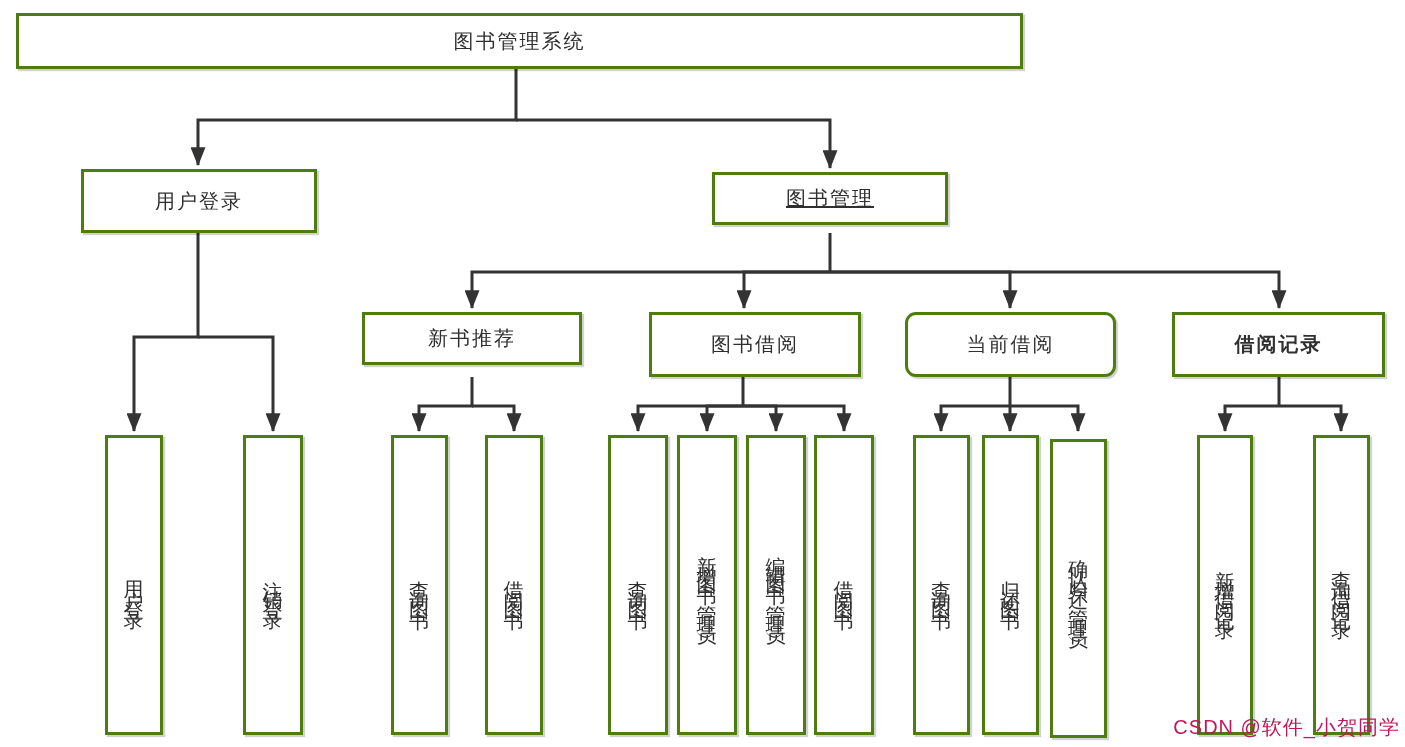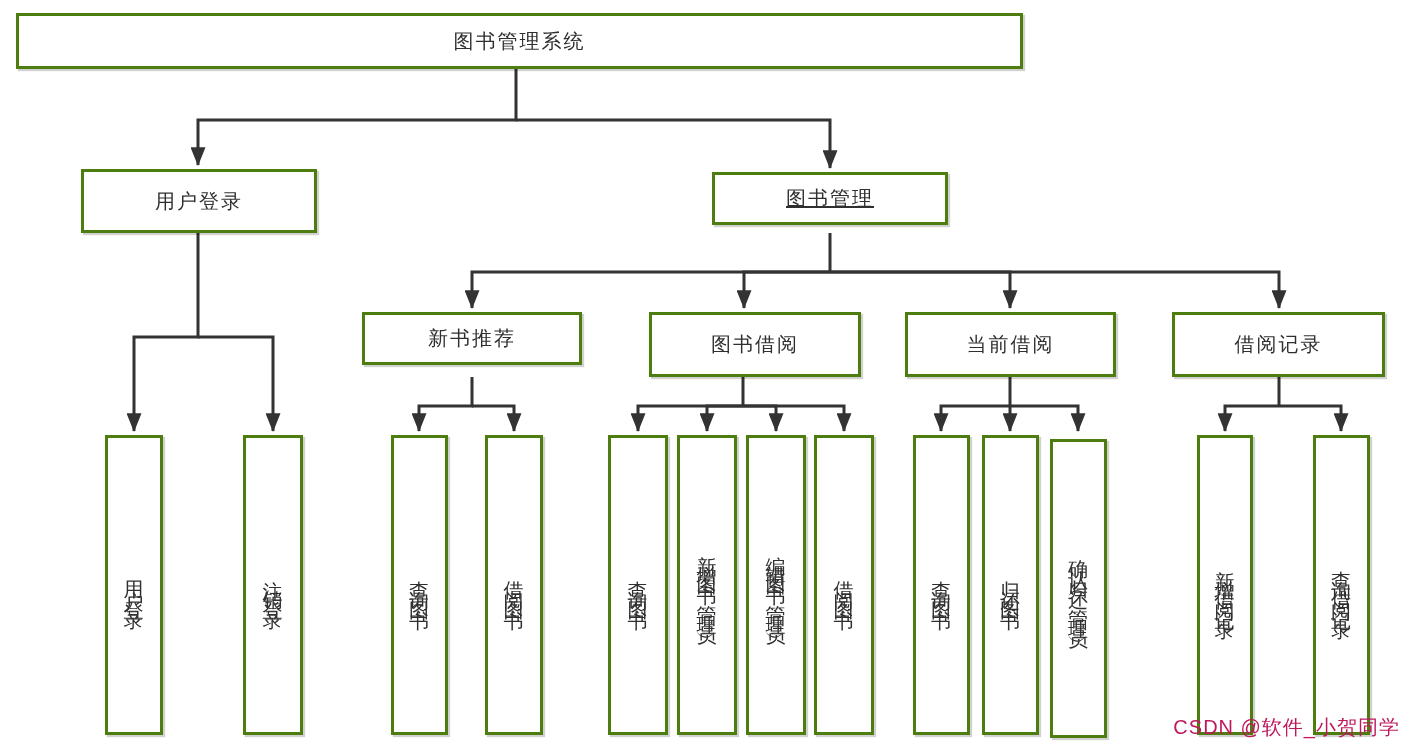--- a/index.html
+++ b/index.html
@@ -104,22 +104,22 @@
     </g>
   </svg>
 
   <div class="node" style="left:16px; top:13px; width:1007px; height:56px;">图书管理系统</div>
 
   <div class="node" style="left:81px; top:169px; width:236px; height:64px;">用户登录</div>
   <div class="node" style="left:712px; top:172px; width:236px; height:53px;text-decoration:underline;">图书管理</div>
 
   <div class="node" style="left:362px; top:312px; width:220px; height:53px;">新书推荐</div>
   <div class="node" style="left:637px; top:312px; width:212px; height:65px;margin-left:12px;">图书借阅</div>
-  <div class="node" style="left:905px; top:312px; width:211px; height:65px;">当前借阅</div>
-  <div class="node" style="left:1172px; top:312px; width:213px; height:65px;">借阅记录</div>
+  <div class="node" style="left:905px; top:312px; width:211px; height:65px;border-radius:11px;">当前借阅</div>
+  <div class="node" style="left:1172px; top:312px; width:213px; height:65px;font-weight:bold;">借阅记录</div>
 
   <div class="node vnode" style="left:105px; top:435px; width:58px; height:300px;">用户登录</div>
   <div class="node vnode" style="left:243px; top:435px; width:60px; height:300px;">注销登录</div>
 
   <div class="node vnode" style="left:391px; top:435px; width:57px; height:300px;">查询图书</div>
   <div class="node vnode" style="left:485px; top:435px; width:58px; height:300px;">借阅图书</div>
 
   <div class="node vnode" style="left:608px; top:435px; width:60px; height:300px;">查询图书</div>
   <div class="node vnode" style="left:677px; top:435px; width:60px; height:300px;">新增图书（管理员）</div>
   <div class="node vnode" style="left:746px; top:435px; width:60px; height:300px;">编辑图书（管理员）</div>

